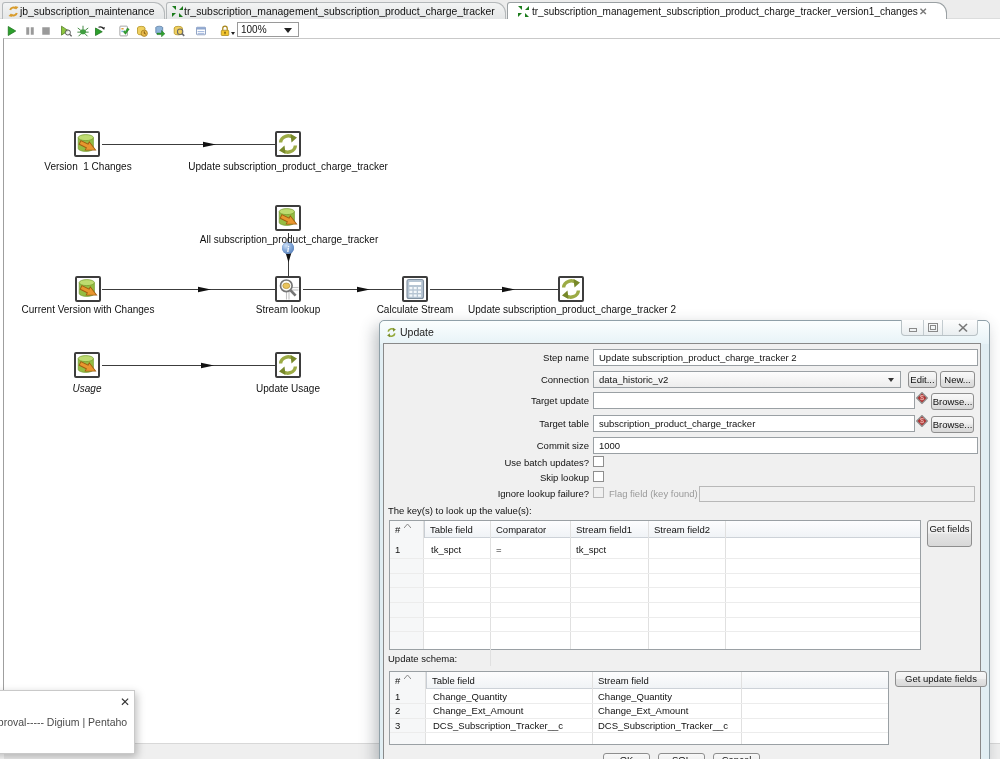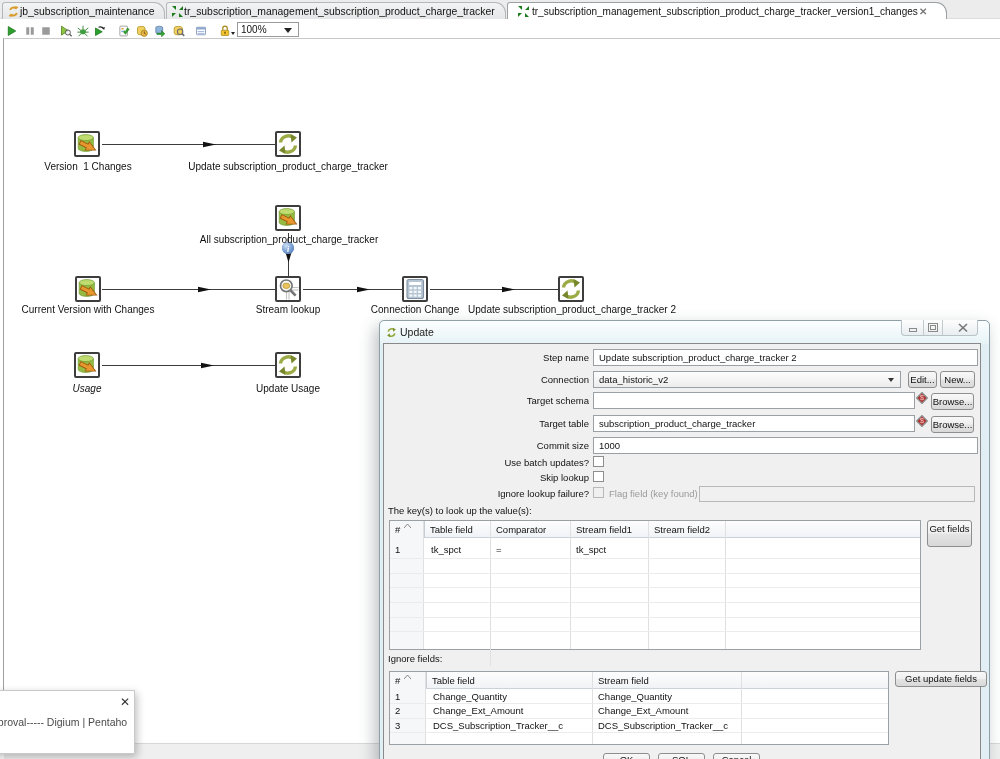--- a/index.html
+++ b/index.html
@@ -309,21 +309,21 @@
   <path d="M18.4,12.5 A7.6,7 0 0 1 5.2,16.8" fill="none" stroke="#9cab45" stroke-width="3.4"></path>
   <path d="M8.5,21 L2,17.5 L7.5,12.5 Z" fill="#77882a"></path>
 </svg>
     </div>
 
 <div class="slabel" style="left:0px; top:161px; width:176px;">Version  1 Changes</div>
 <div class="slabel" style="left:138px; top:161px; width:300px;">Update subscription_product_charge_tracker</div>
 <div class="slabel" style="left:139px; top:234px; width:300px;">All subscription_product_charge_tracker</div>
 <div class="slabel" style="left:0px; top:304px; width:176px;">Current Version with Changes</div>
 <div class="slabel" style="left:138px; top:304px; width:300px;">Stream lookup</div>
-<div class="slabel" style="left:340px; top:304px; width:150px;">Connection Change</div>
+<div class="slabel" style="left:340px; top:304px; width:150px;">Calculate Stream</div>
 <div class="slabel" style="left:422px; top:304px; width:300px;">Update subscription_product_charge_tracker 2</div>
 <div class="slabel" style="left:0px; top:383px; width:174px;font-style:italic;">Usage</div>
 <div class="slabel" style="left:138px; top:383px; width:300px;">Update Usage</div>
 
 <div id="bottomstrip"></div>
 
 <div id="dlg">
   <div id="dlgtitle">
     <svg class="dicon" width="11" height="11" viewBox="0 0 20 20">
       <path d="M4,8.5 A6.5,6 0 0 1 15,5" fill="none" stroke="#93a839" stroke-width="3"></path>
@@ -358,21 +358,21 @@
         </div>
 
     <div class="lbl r" style="left:-1px; top:30px; width:206px;">Connection</div>
     <div class="fld" style="left:209px; top:27px; width:308px; height:17px; background:linear-gradient(#fdfdfd,#ededed);">
           <span>data_historic_v2</span>
       <div class="abs" style="right:6px; top:6px; width:0; height:0; border-left:3.5px solid transparent; border-right:3.5px solid transparent; border-top:4px solid #333;"></div>
         </div>
     <div class="btn" style="left:524px; top:27px; width:29px; height:17px; line-height:15px;">Edit...</div>
     <div class="btn" style="left:556px; top:27px; width:35px; height:17px; line-height:15px;">New...</div>
 
-    <div class="lbl r" style="left:-1px; top:51px; width:206px;">Target schema</div>
+    <div class="lbl r" style="left:-1px; top:51px; width:206px;">Target update</div>
     <div class="fld" style="left:209px; top:48px; width:322px; height:17px;"></div>
     <svg class="abs" style="left:532px; top:48px;" width="12" height="12" viewBox="0 0 12 12">
           <rect x="2.2" y="2.2" width="7.6" height="7.6" transform="rotate(45 6 6)" fill="#b03434" stroke="#8f8f8f" stroke-width="1.4"></rect>
           <text x="6" y="8.4" font-size="7" fill="#f8d0c8" text-anchor="middle" font-family="Liberation Sans">$</text>
         </svg>
     <div class="btn" style="left:547px; top:49px; width:43px; height:17px; line-height:15px;">Browse...</div>
 
     <div class="lbl r" style="left:-1px; top:74px; width:206px;">Target table</div>
     <div class="fld" style="left:209px; top:71px; width:322px; height:17px;">
           <span>subscription_product_charge_tracker</span>
@@ -422,21 +422,21 @@
       <div class="hline" style="top:81px;"></div>
       <div class="hline" style="top:96px;"></div>
       <div class="hline" style="top:110px;"></div>
       <div class="txt" style="left:5px; top:23px;">1</div>
       <div class="txt" style="left:41px; top:23px;">tk_spct</div>
       <div class="txt" style="left:106px; top:23px;">=</div>
       <div class="txt" style="left:186px; top:23px;">tk_spct</div>
     </div>
     <div class="btn" style="left:543px; top:176px; width:45px; height:27px; line-height:15px;">Get fields</div>
 
-    <div class="lbl" style="left:4px; top:309px;">Ignore fields:</div>
+    <div class="lbl" style="left:4px; top:309px;">Update schema:</div>
 
     <div class="tbl" style="left:5px; top:327px; width:500px; height:74px;">
       <div class="hdr"></div>
       <div class="numcol" style="width:36px;"></div>
       <div class="vline" style="left:36px; background:#c8cdd3; height:17px;"></div>
       <div class="vline" style="left:202px;"></div>
       <div class="vline" style="left:351px;"></div>
       <div class="txt" style="left:5px; top:3px;">#</div>
       <svg class="abs" style="left:14px; top:3px;" width="7" height="4">
             <path d="M0,4 L3.5,0 L7,4" fill="none" stroke="#888"></path>

